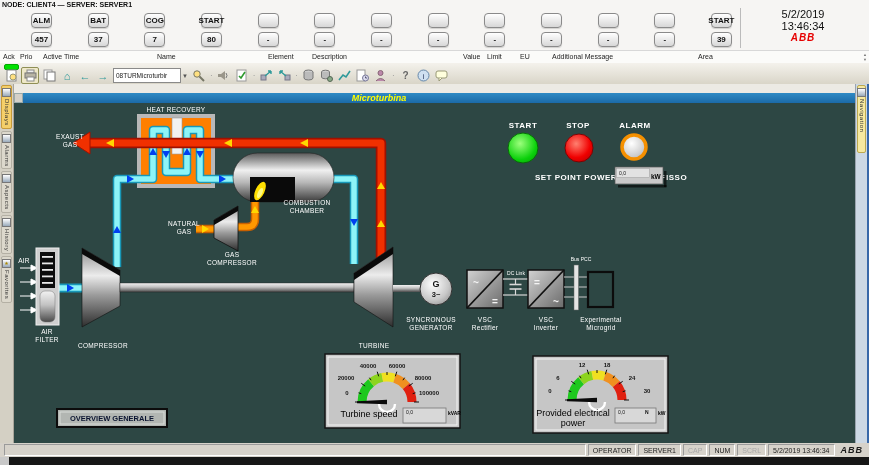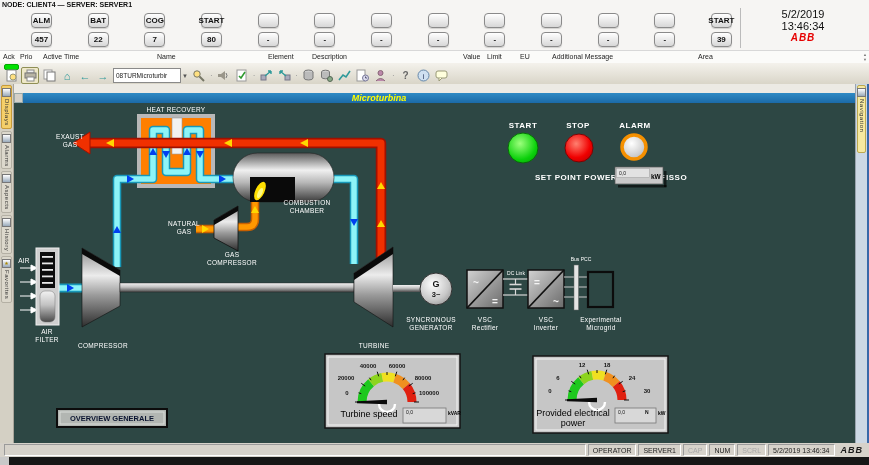--- a/index.html
+++ b/index.html
@@ -77,21 +77,21 @@
 
 <div id="topbar">
   <div id="node-label">NODE: CLIENT4 — SERVER: SERVER1</div>
   <div id="alarm-strip">
     <div class="agrp">
         <button class="abtn">ALM</button>
         <button class="abtn">457</button>
       </div>
     <div class="agrp">
         <button class="abtn">BAT</button>
-        <button class="abtn">22</button>
+        <button class="abtn">37</button>
       </div>
     <div class="agrp">
         <button class="abtn">COG</button>
         <button class="abtn">7</button>
       </div>
     <div class="agrp">
         <button class="abtn">START</button>
         <button class="abtn">80</button>
       </div>
     <div class="agrp">

